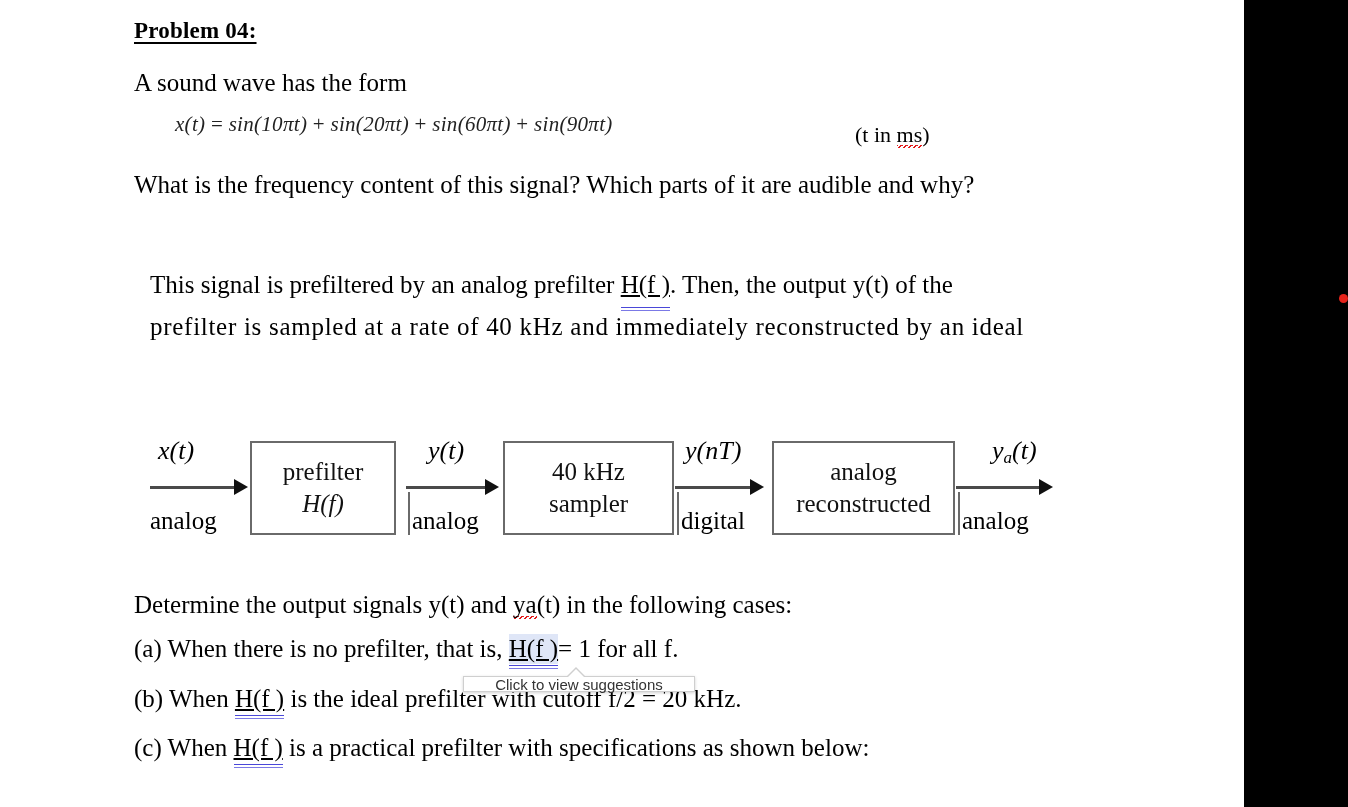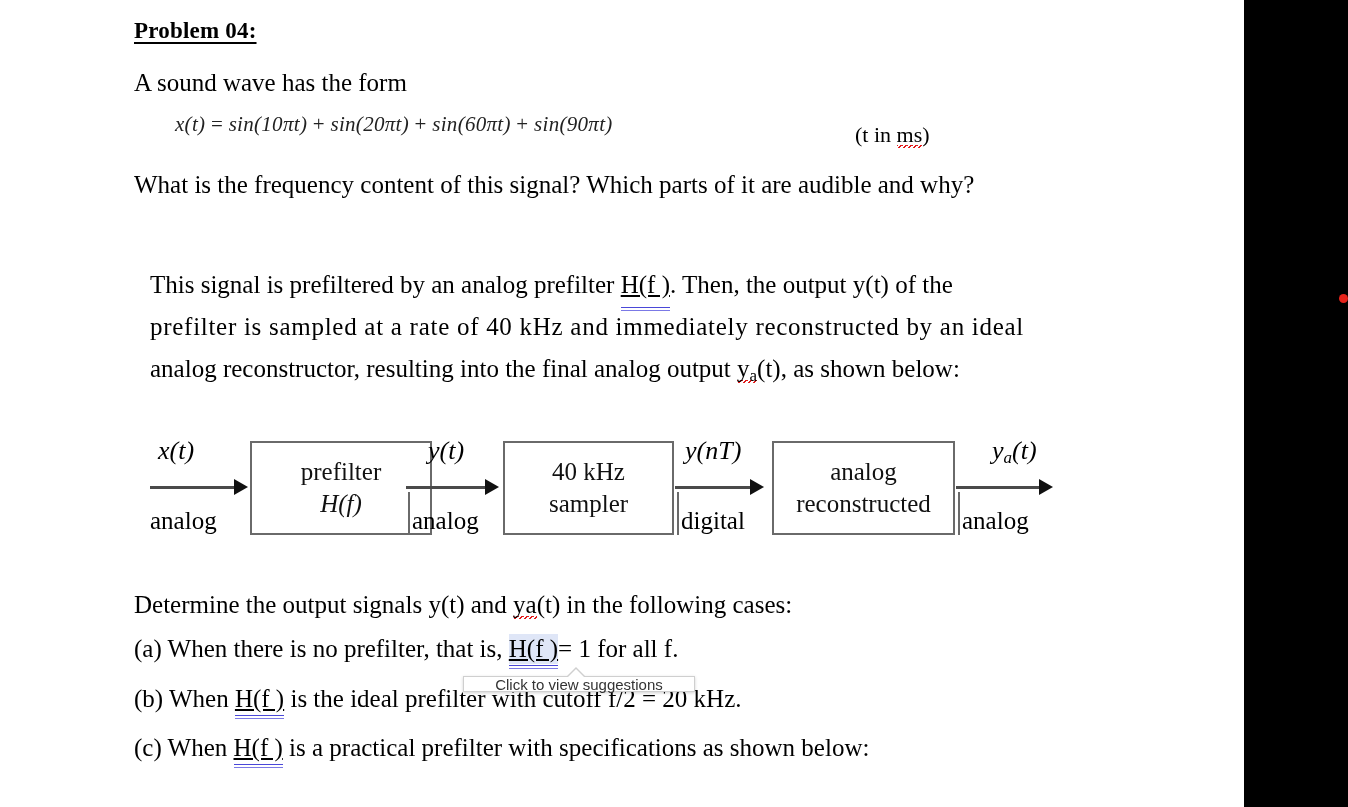--- a/index.html
+++ b/index.html
@@ -244,23 +244,20 @@
 
       <div class="line" style="left:0; top:68px;">A sound wave has the form</div>
 
       <div class="line" style="left:0; top:170px;">What is the frequency content of this signal? Which parts of it are audible and why?</div>
 
       <div class="p-justify" style="top:264px;">
         <span class="jline stretch">
           <span>This signal is prefiltered by an analog prefilter </span><span class="smarttag">H(f )</span><span>. Then, the output y(t) of the</span>
         </span>
         <span class="jline" style="display:block; letter-spacing:0.72px;">prefilter is sampled at a rate of 40 kHz and immediately reconstructed by an ideal</span>
-        <span class="jline">
-          <span>analog reconstructor, resulting into the final analog output </span><span class="redsquig"><span>y</span><span style="font-size:17px; vertical-align:-4px;">a</span></span><span>(t), as shown below:</span>
-        </span>
       </div>
 
       <div class="line" style="left:0; top:590px;">
         <span>Determine the output signals y(t) and </span><span class="redsquig"><span>ya</span></span><span>(t) in the following cases:</span>
       </div>
 
       <div class="line" style="left:0; top:634px;">
         <span>(a) When there is no prefilter, that is, </span><span class="smarttag hl">H(f )</span><span>= 1 for all f.</span>
       </div>
 
@@ -288,21 +285,21 @@
 
     <div class="diagram">
 
       <div class="dlabel-top" style="left:18px; top:12px;">
         <span>x</span><span>(t)</span>
       </div>
       <div class="darrow" style="left:10px; top:62px; width:92px;"></div>
       <div class="dhead" style="left:94px; top:55px;"></div>
       <div class="dlabel-bot" style="left:10px; top:83px;">analog</div>
 
-      <div class="dbox" style="left:110px; top:17px; width:182px; height:94px;text-align:center;">
+      <div class="dbox" style="left:110px; top:17px; width:146px; height:94px;text-align:center;">
         <div>prefilter</div>
         <div class="ital">H(f)</div>
       </div>
 
       <div class="dlabel-top" style="left:288px; top:12px;">
         <span>y</span><span>(t)</span>
       </div>
       <div class="vbar" style="left:268px; top:68px; height:43px;"></div>
       <div class="darrow" style="left:266px; top:62px; width:86px;"></div>
       <div class="dhead" style="left:345px; top:55px;"></div>

